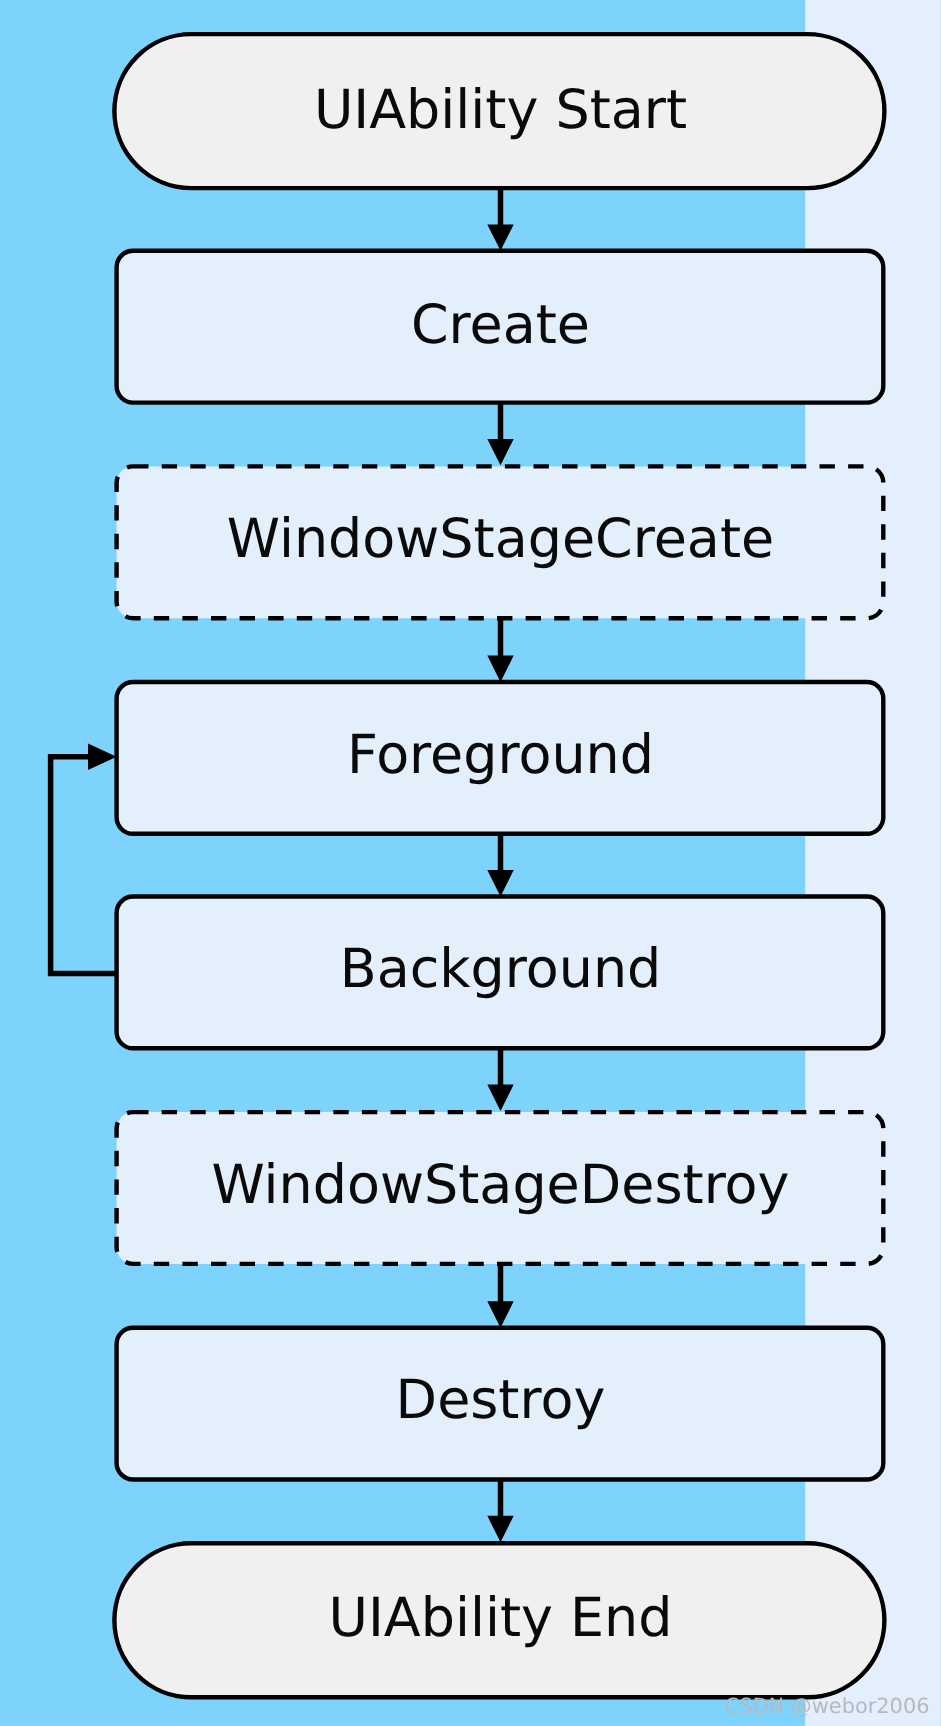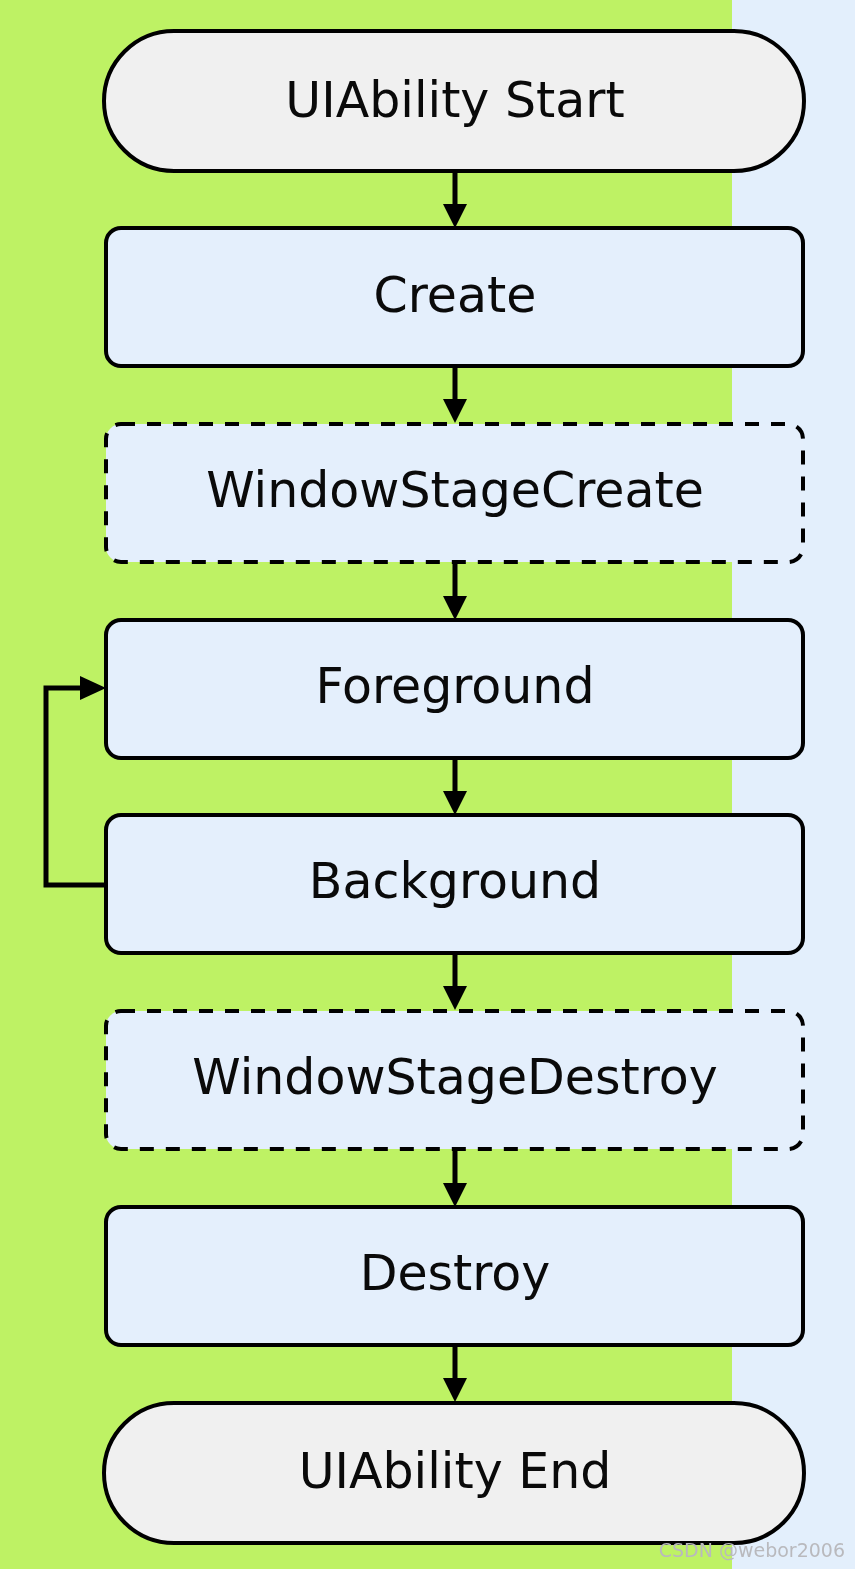--- a/index.html
+++ b/index.html
@@ -10,21 +10,21 @@
   body {
     width: 855px;
     height: 1569px;
     font-family: "DejaVu Sans", sans-serif;
     overflow: hidden;
   }
   #flow-root {
     position: relative;
     width: 732px;
     height: 1569px;
-    background: #bef264;
+    background: #7dd3fc;
   }
   svg#flow-svg {
     display: block;
     width: 855px;
     height: 1569px;
   }
   .node-shape-terminal {
     fill: #f0f0f0;
     stroke: #000000;
     stroke-width: 4;

